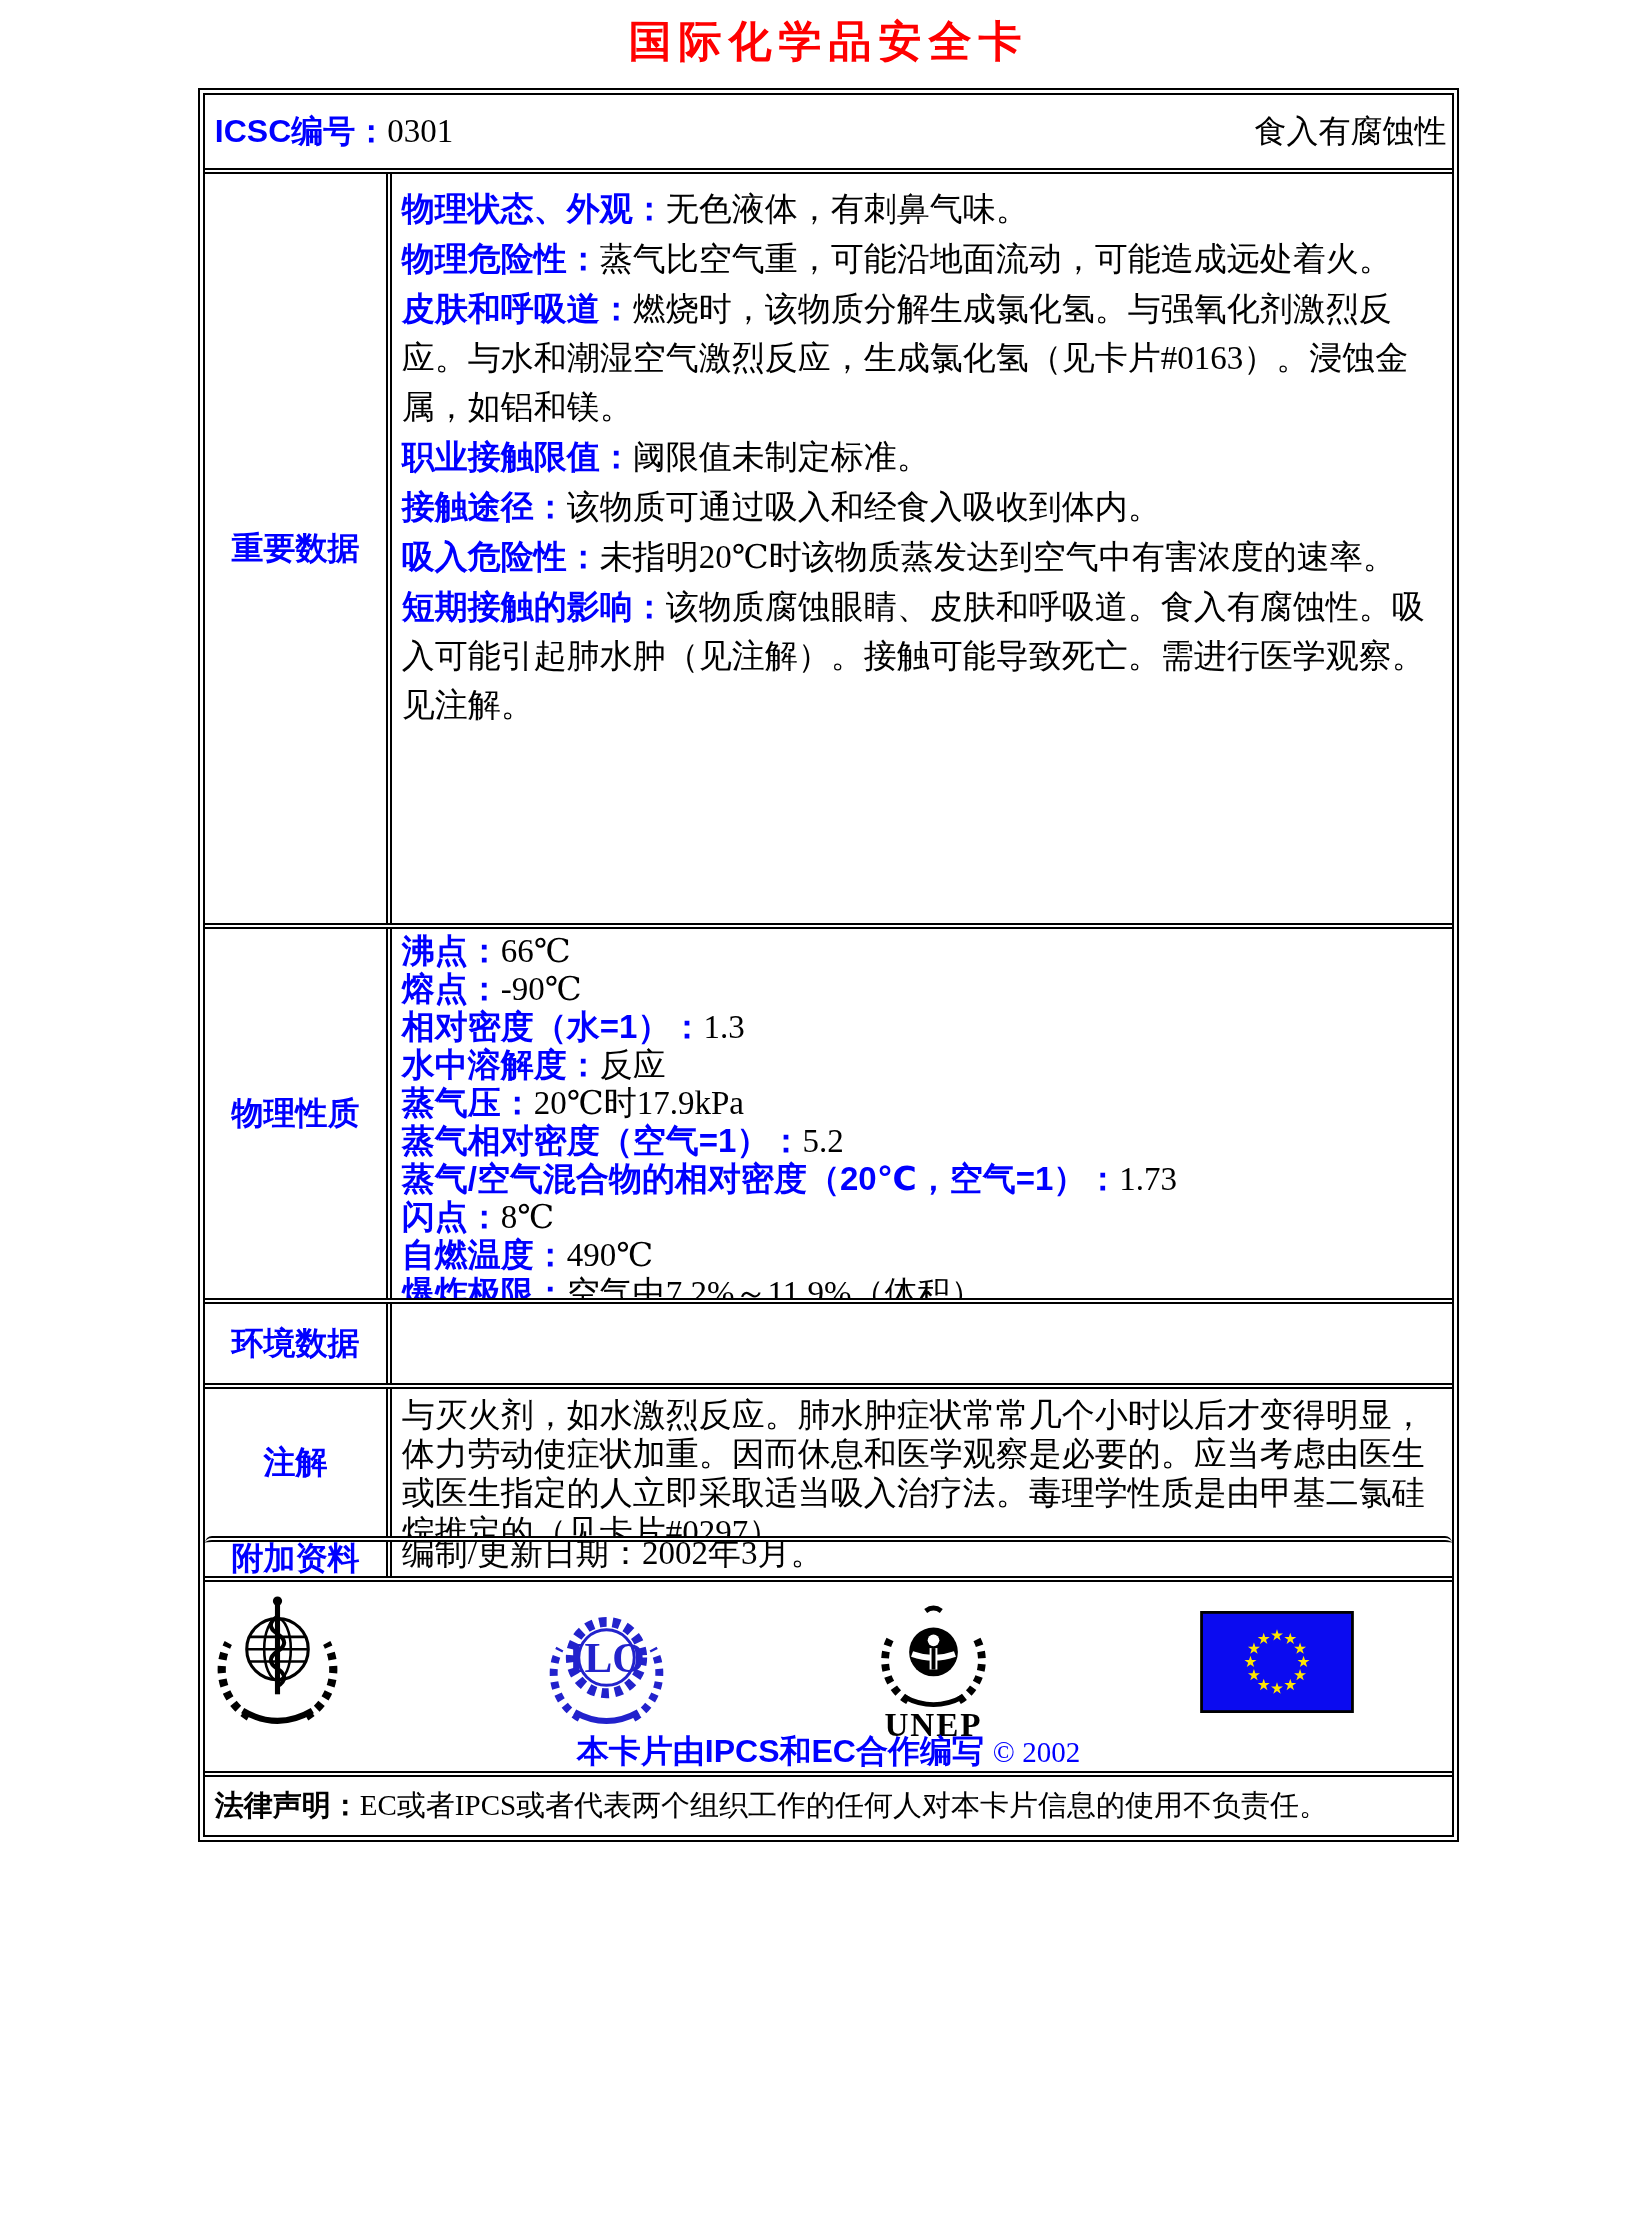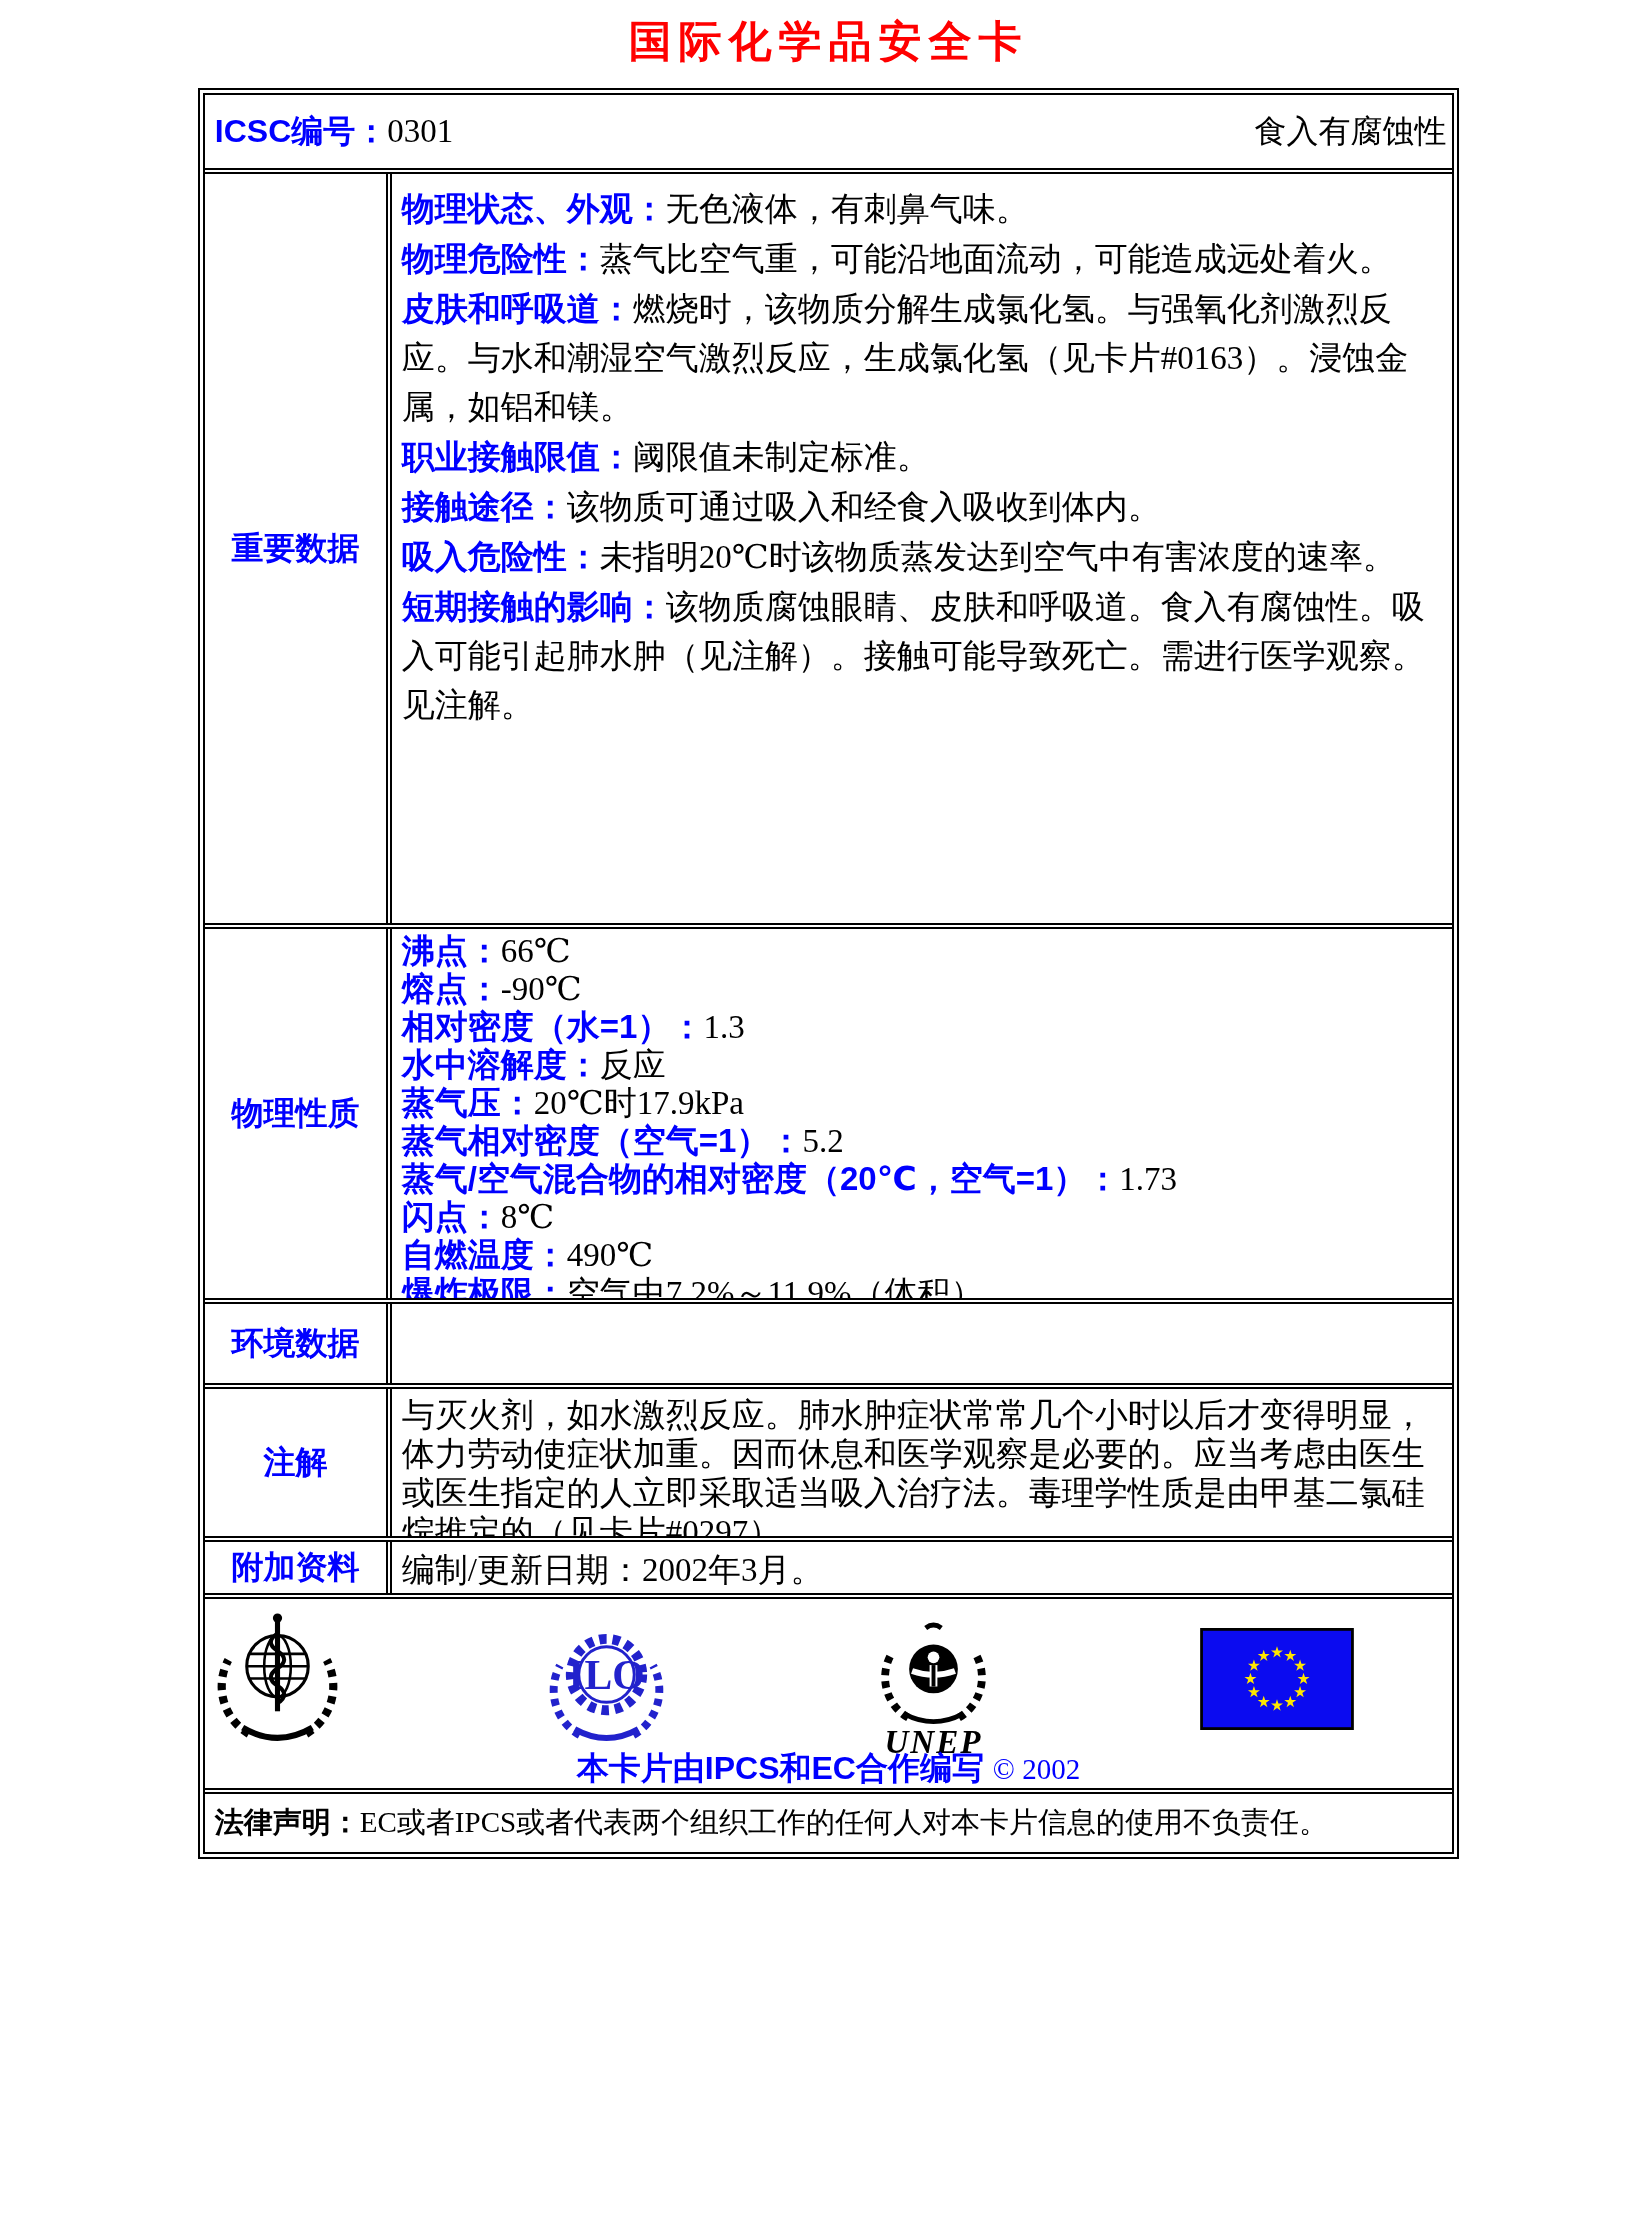--- a/index.html
+++ b/index.html
@@ -41,21 +41,21 @@
     font-weight:bold;color:var(--label-blue);font-size:32px;
     text-align:center;
   }
   .content-cell{flex:1 1 auto;padding:5.6px 12.6px 0 9.8px;font-size:33px;overflow:hidden;}
   
   .r1{height:73px;align-items:center;padding:0 5.6px 0 9.8px;font-size:33px;}
   .r2{height:755px;}
   .r3{height:375px;}
   .r4{height:85px;}
   .r5{height:153px;}
-  .r6{height:57px;}
+  .r6{height:40px;border-radius:7px;}
   .r7{height:195px;flex-direction:column;}
   .r8{height:64px;align-items:center;padding:0 9.8px;}
   .blab{
     font-family:"Liberation Sans","DejaVu Sans",sans-serif;
     font-weight:bold;color:var(--label-blue);
   }
   .r1 .blab{font-size:32px;}
   .chem-name{margin-left:auto;font-size:32px;}
   .imp p{margin:0;line-height:49px;}
   .imp{padding-top:9.8px;}
@@ -69,21 +69,21 @@
     padding:9.8px 98px 0 11.2px;height:144px;
   }
   .ipcs-block{
     font-family:"Liberation Sans","DejaVu Sans",sans-serif;
     width:168px;padding-top:18px;line-height:31px;font-size:24px;
   }
   .ipcs-acro{font-weight:bold;font-size:29px;line-height:34px;}
   .logo{display:block;}
   .who-wrap{margin-top:1.4px;}
   .ilo-wrap{margin-top:11.2px;}
-  .unep-wrap{margin-top:7px;text-align:right;font-style:italic;}
+  .unep-wrap{margin-top:7px;text-align:right;}
   .eu-wrap{margin-top:19.6px;}
   .caption{
     text-align:center;margin-top:4.2px;
     font-family:"Liberation Sans","DejaVu Sans",sans-serif;
     font-weight:bold;color:var(--label-blue);font-size:32px;
   }
   .caption .copyright{
     font-family:"Liberation Serif","DejaVu Serif",serif;
     font-weight:normal;font-size:29px;
   }

